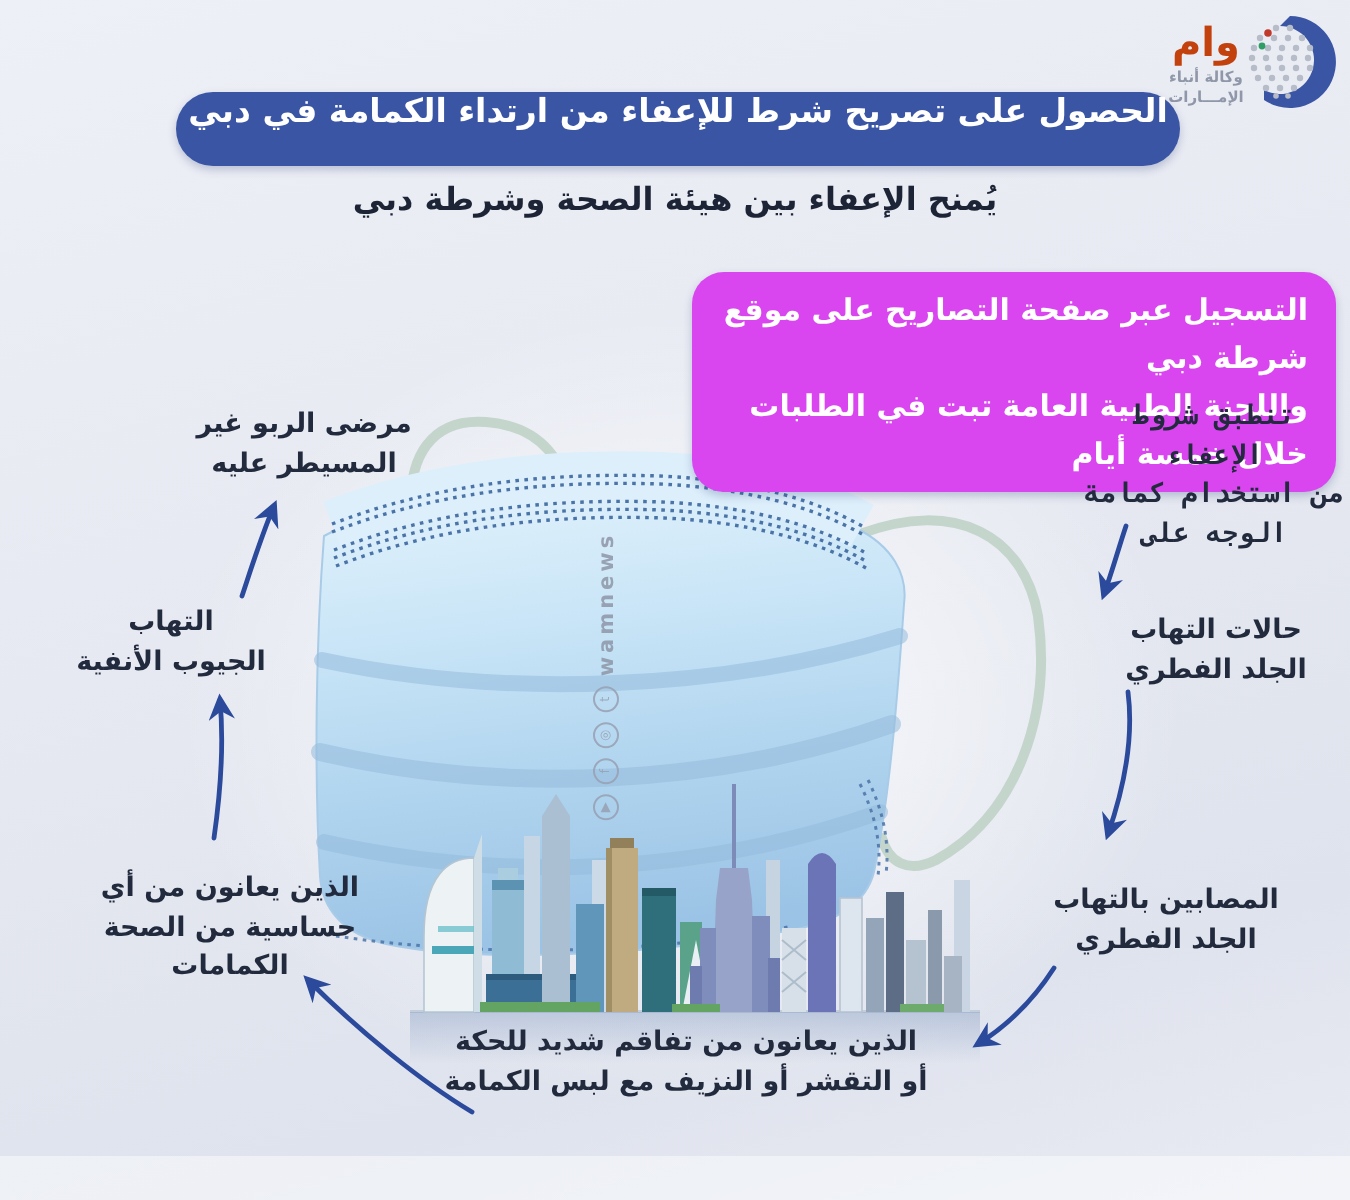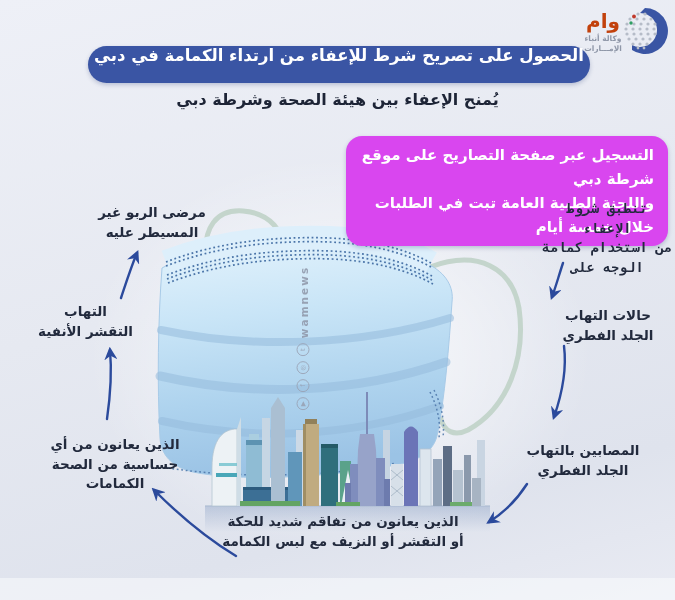--- a/index.html
+++ b/index.html
@@ -229,21 +229,21 @@
 <div class="label" style="left:543px;top:306px;width:130px;">حالات التهاب
 الجلد الفطري</div>
 <div class="label" style="left:498px;top:441px;width:170px;">المصابين بالتهاب
 الجلد الفطري</div>
 <div class="label" style="left:188px;top:512px;width:310px;">الذين يعانون من تفاقم شديد للحكة
 أو التقشر أو النزيف مع لبس الكمامة</div>
 <div class="label" style="left:40px;top:435px;width:150px;">الذين يعانون من أي
 حساسية من الصحة
 الكمامات</div>
 <div class="label" style="left:33px;top:302px;width:105px;">التهاب
-التقشر الأنفية</div>
+الجيوب الأنفية</div>
 <div class="label" style="left:82px;top:203px;width:140px;">مرضى الربو غير
 المسيطر عليه</div>
 
 <div class="watermark">
   <div class="watermark-inner" dir="ltr">
     <span class="wm-icon">▶</span>
     <span class="wm-icon">f</span>
     <span class="wm-icon">◎</span>
     <span class="wm-icon">t</span>
     <span class="wm-text">wamnews</span>

